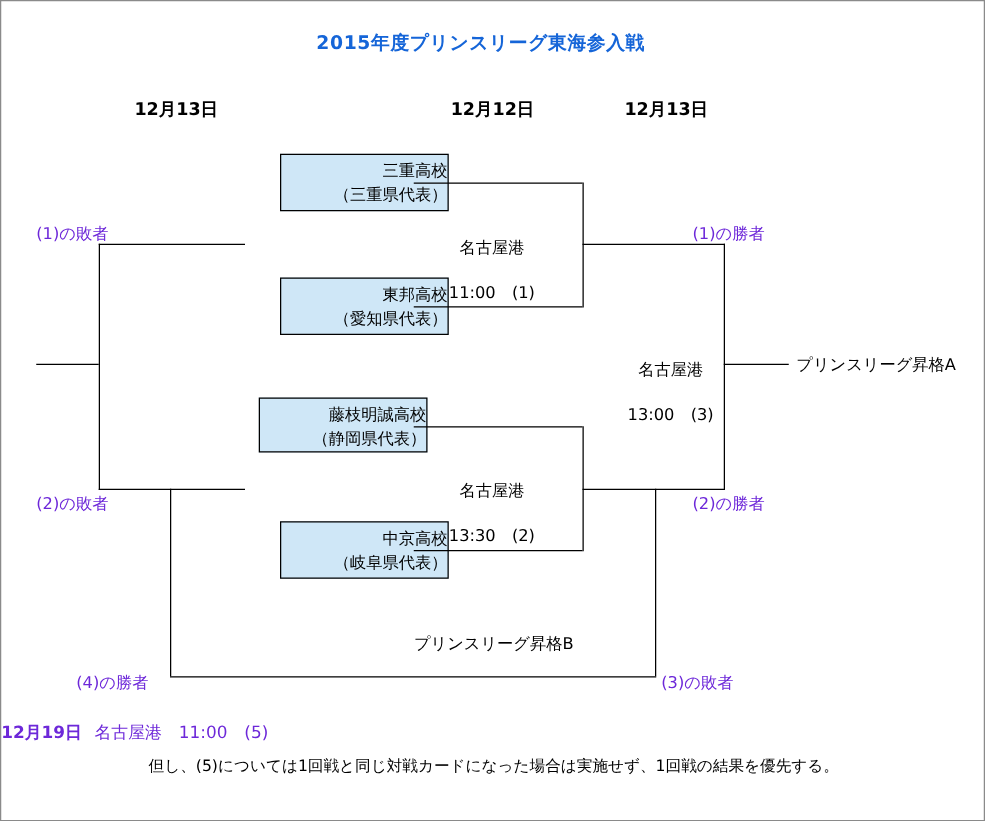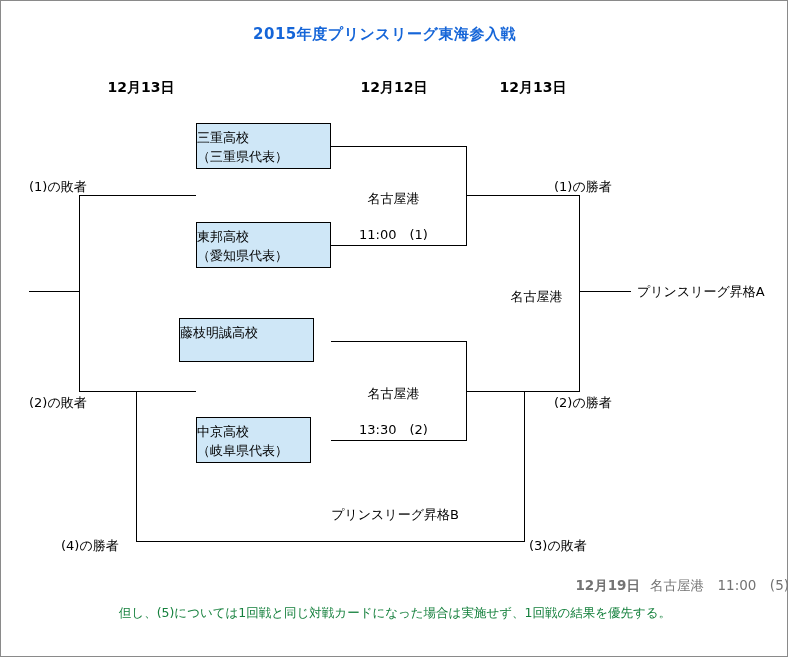--- a/index.html
+++ b/index.html
@@ -19,40 +19,41 @@
   .title{
     left:0;top:24px;width:767px;text-align:center;
     color:#1565d8;font-weight:bold;font-size:15px;
     letter-spacing:.5px;
   }
   .datehdr{font-size:14px;font-weight:bold;color:#000;text-align:center;}
   .team{
     box-sizing:border-box;
     background:#cfe7f7;
     border:1px solid #000000;
-    text-align:left;
+    text-align:right;
     font-size:13px;color:#000;
     line-height:1.45;
     padding-top:5px;
+    margin-left:28px;
   }
   .team .l2{display:block;}
   .matchlbl{
     text-align:center;font-size:13px;color:#000;line-height:1.5;
   }
   .matchlbl span{display:block;margin-top:16px;}
-  .sidelbl{font-size:13px;color:#000000;white-space:nowrap;}
+  .sidelbl{font-size:13px;color:#6d28d9;white-space:nowrap;}
   .promo{font-size:13px;color:#000;white-space:nowrap;}
   .hline{background:#000;height:1px;}
   .vline{background:#000;width:1px;}
   .foot1{
-    left:0;width:788px;text-align:right;font-size:13.5px;color:#737373;
+    left:0;width:788px;text-align:left;font-size:13.5px;color:#6d28d9;
   }
   .foot1 b{font-weight:bold;}
   .foot2{
-    left:0;width:788px;text-align:center;font-size:12.5px;color:#15803d;
+    left:0;width:788px;text-align:center;font-size:12.5px;color:#000000;
   }
 </style>
 </head>
 <body>
 
 <div id="root">
 
   <div class="abs title">2015年度プリンスリーグ東海参入戦</div>
 
   <div class="abs datehdr" style="left:60px;top:78px;width:160px;">12月13日</div>
@@ -64,23 +65,24 @@
     <span class="l2">（三重県代表）</span>
   </div>
 
   <div class="abs team" style="left:195px;top:221px;width:135px;height:46px;">
     <span class="l1">東邦高校</span>
     <span class="l2">（愛知県代表）</span>
   </div>
 
   <div class="abs team" style="left:178px;top:317px;width:135px;height:44px;">
     <span class="l1">藤枝明誠高校</span>
+    <span class="l2">（静岡県代表）</span>
   </div>
 
-  <div class="abs team" style="left:195px;top:416px;width:115px;height:46px;">
+  <div class="abs team" style="left:195px;top:416px;width:135px;height:46px;">
     <span class="l1">中京高校</span>
     <span class="l2">（岐阜県代表）</span>
   </div>
 
   <div class="abs hline" style="left:330px;top:145px;width:135px;"></div>
 
   <div class="abs hline" style="left:330px;top:244px;width:135px;"></div>
 
   <div class="abs vline" style="left:465px;top:145px;height:100px;"></div>
 
@@ -96,20 +98,21 @@
   <div class="abs hline" style="left:465px;top:390px;width:114px;"></div>
   <div class="abs matchlbl" style="left:325px;top:367px;width:135px;">
     <span>名古屋港</span>
     <span>13:30　(2)</span>
   </div>
 
   <div class="abs vline" style="left:578px;top:194px;height:197px;"></div>
   <div class="abs hline" style="left:578px;top:290px;width:52px;"></div>
   <div class="abs matchlbl" style="left:468px;top:270px;width:135px;">
     <span>名古屋港</span>
+    <span>13:00　(3)</span>
   </div>
   <div class="abs promo" style="left:636px;top:282px;">プリンスリーグ昇格A</div>
 
   <div class="abs hline" style="left:78px;top:194px;width:117px;"></div>
   <div class="abs hline" style="left:78px;top:390px;width:117px;"></div>
   <div class="abs vline" style="left:78px;top:194px;height:197px;"></div>
   <div class="abs hline" style="left:28px;top:290px;width:50px;"></div>
 
   <div class="abs sidelbl" style="left:28px;top:177px;">(1)の敗者</div>
   <div class="abs sidelbl" style="left:28px;top:393px;">(2)の敗者</div>

